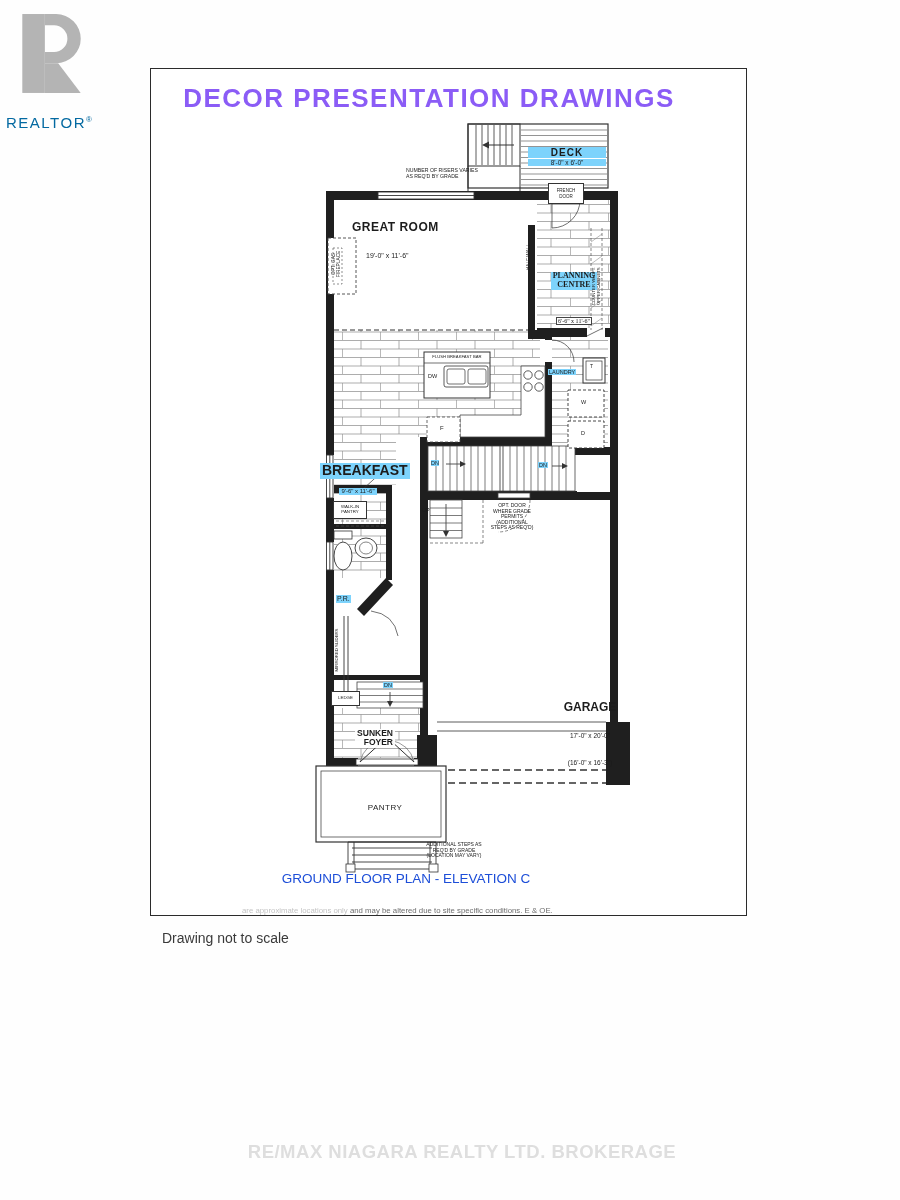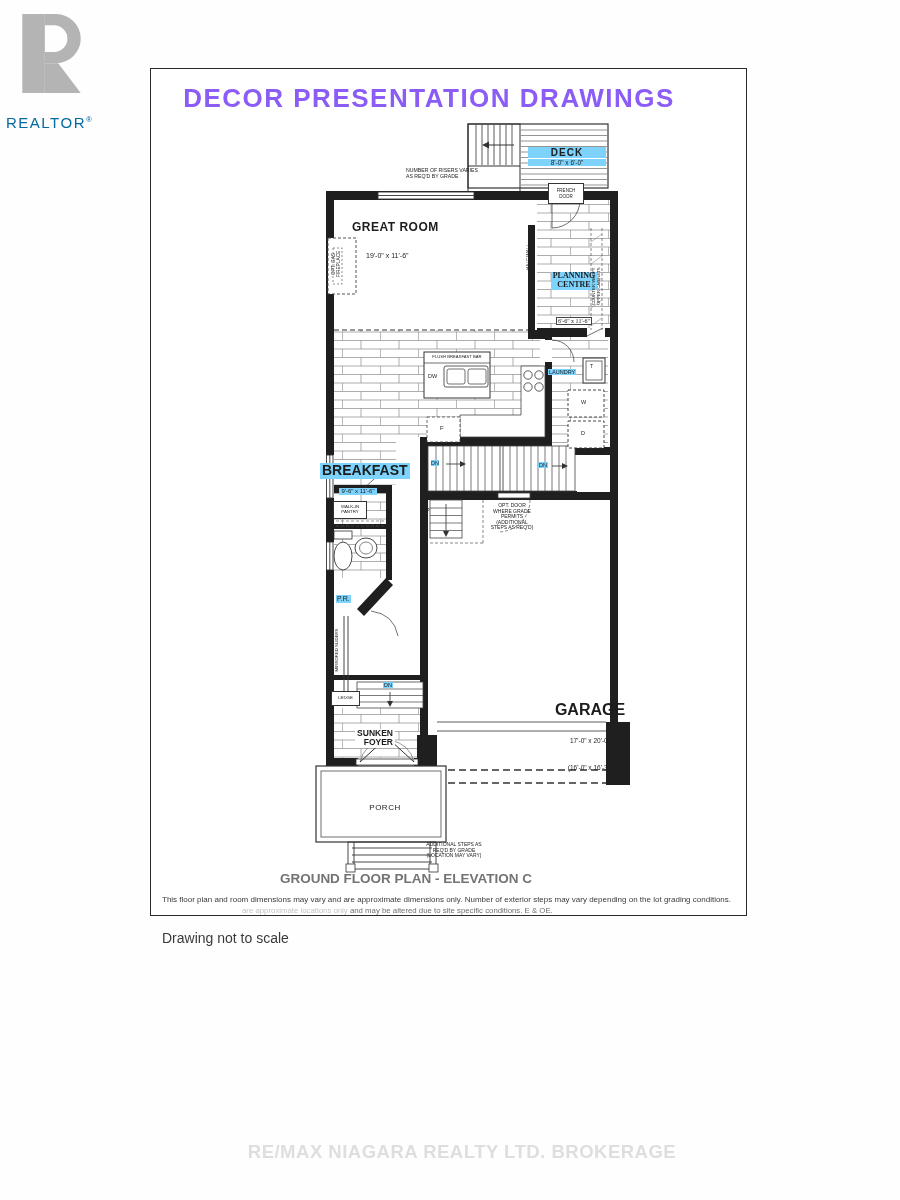--- a/index.html
+++ b/index.html
@@ -246,38 +246,37 @@
 PANTRY</span></div>
   <div class="lbl c" style="left:480px;top:503px;width:64px;font-size:5px;">OPT. DOOR
 WHERE GRADE
 PERMITS
 (ADDITIONAL
 STEPS AS REQ'D)</div>
   <div class="lbl wbg" style="left:336px;top:595px;font-size:7px;padding:0 1px;">P.R.</div>
   <div class="lbl c rot" style="left:303px;top:645px;width:74px;height:10px;font-size:4.3px;">MIRRORED SLIDERS</div>
 
   <div class="lbl c" style="left:548px;top:683px;width:84px;">
-    <div style="font-size:16px;font-weight:600;">GARAGE</div>
+    <div style="font-size:12px;font-weight:600;">GARAGE</div>
     <div style="font-size:6.5px;">17'-0" x 20'-0"</div>
     <div style="font-size:6.5px;margin-top:2px;">(16'-0" x 16'-3")</div>
   </div>
 
   <div class="lbl bx" style="left:331px;top:691px;width:27px;height:13px;font-size:4.4px;"><span>LEDGE</span></div>
   <div class="lbl wbg" style="left:383px;top:682px;font-size:5.5px;padding:0 1px;">DN</div>
   <div class="lbl" style="left:331px;top:711px;width:64px;text-align:right;">
     <span style="font-size:8.5px;font-weight:700;background:rgba(255,255,255,0.92);display:inline-block;padding:0 2px;">SUNKEN
 FOYER</span>
   </div>
-  <div class="lbl c" style="left:352px;top:804px;width:66px;font-size:8px;letter-spacing:0.5px;">PORCH</div>
+  <div class="lbl c" style="left:352px;top:804px;width:66px;font-size:8px;letter-spacing:0.5px;">PANTRY</div>
   <div class="lbl c" style="left:414px;top:842px;width:80px;font-size:5px;">ADDITIONAL STEPS AS
 REQ'D BY GRADE
 (LOCATION MAY VARY)</div>
 
-  <div class="lbl c" style="left:150px;top:871px;width:512px;font-size:13.5px;font-weight:700;color:#737373;">GROUND FLOOR PLAN - ELEVATION C</div>
+  <div class="lbl c" style="left:150px;top:871px;width:512px;font-size:13.5px;font-weight:400;color:#1d4ed8;">GROUND FLOOR PLAN - ELEVATION C</div>
   <div class="lbl" style="left:162px;top:885px;font-size:14px;color:#3a3a3a;margin-top:46px;">Drawing not to scale</div>
-  <div class="lbl" style="left:162px;top:896px;width:582px;font-size:8px;color:#3a3a3a;white-space:normal;">This floor plan and room dimensions may vary and are approximate dimensions only.  Number of exterior steps may vary depending on the lot grading conditions.</div>
   <div class="lbl" style="left:242px;top:907px;width:470px;font-size:7.8px;white-space:normal;">
     <span style="color:#c3c3c3;">are approximate locations only </span><span style="color:#6e6e6e;">and may be altered due to site specific conditions. E &amp; OE.</span>
   </div>
 
   <div class="lbl c" style="left:0px;top:1142px;width:924px;font-size:18.5px;font-weight:700;letter-spacing:0.5px;color:#dedede;">RE/MAX NIAGARA REALTY LTD. BROKERAGE</div>
 
 </div>
 
 </body></html>

